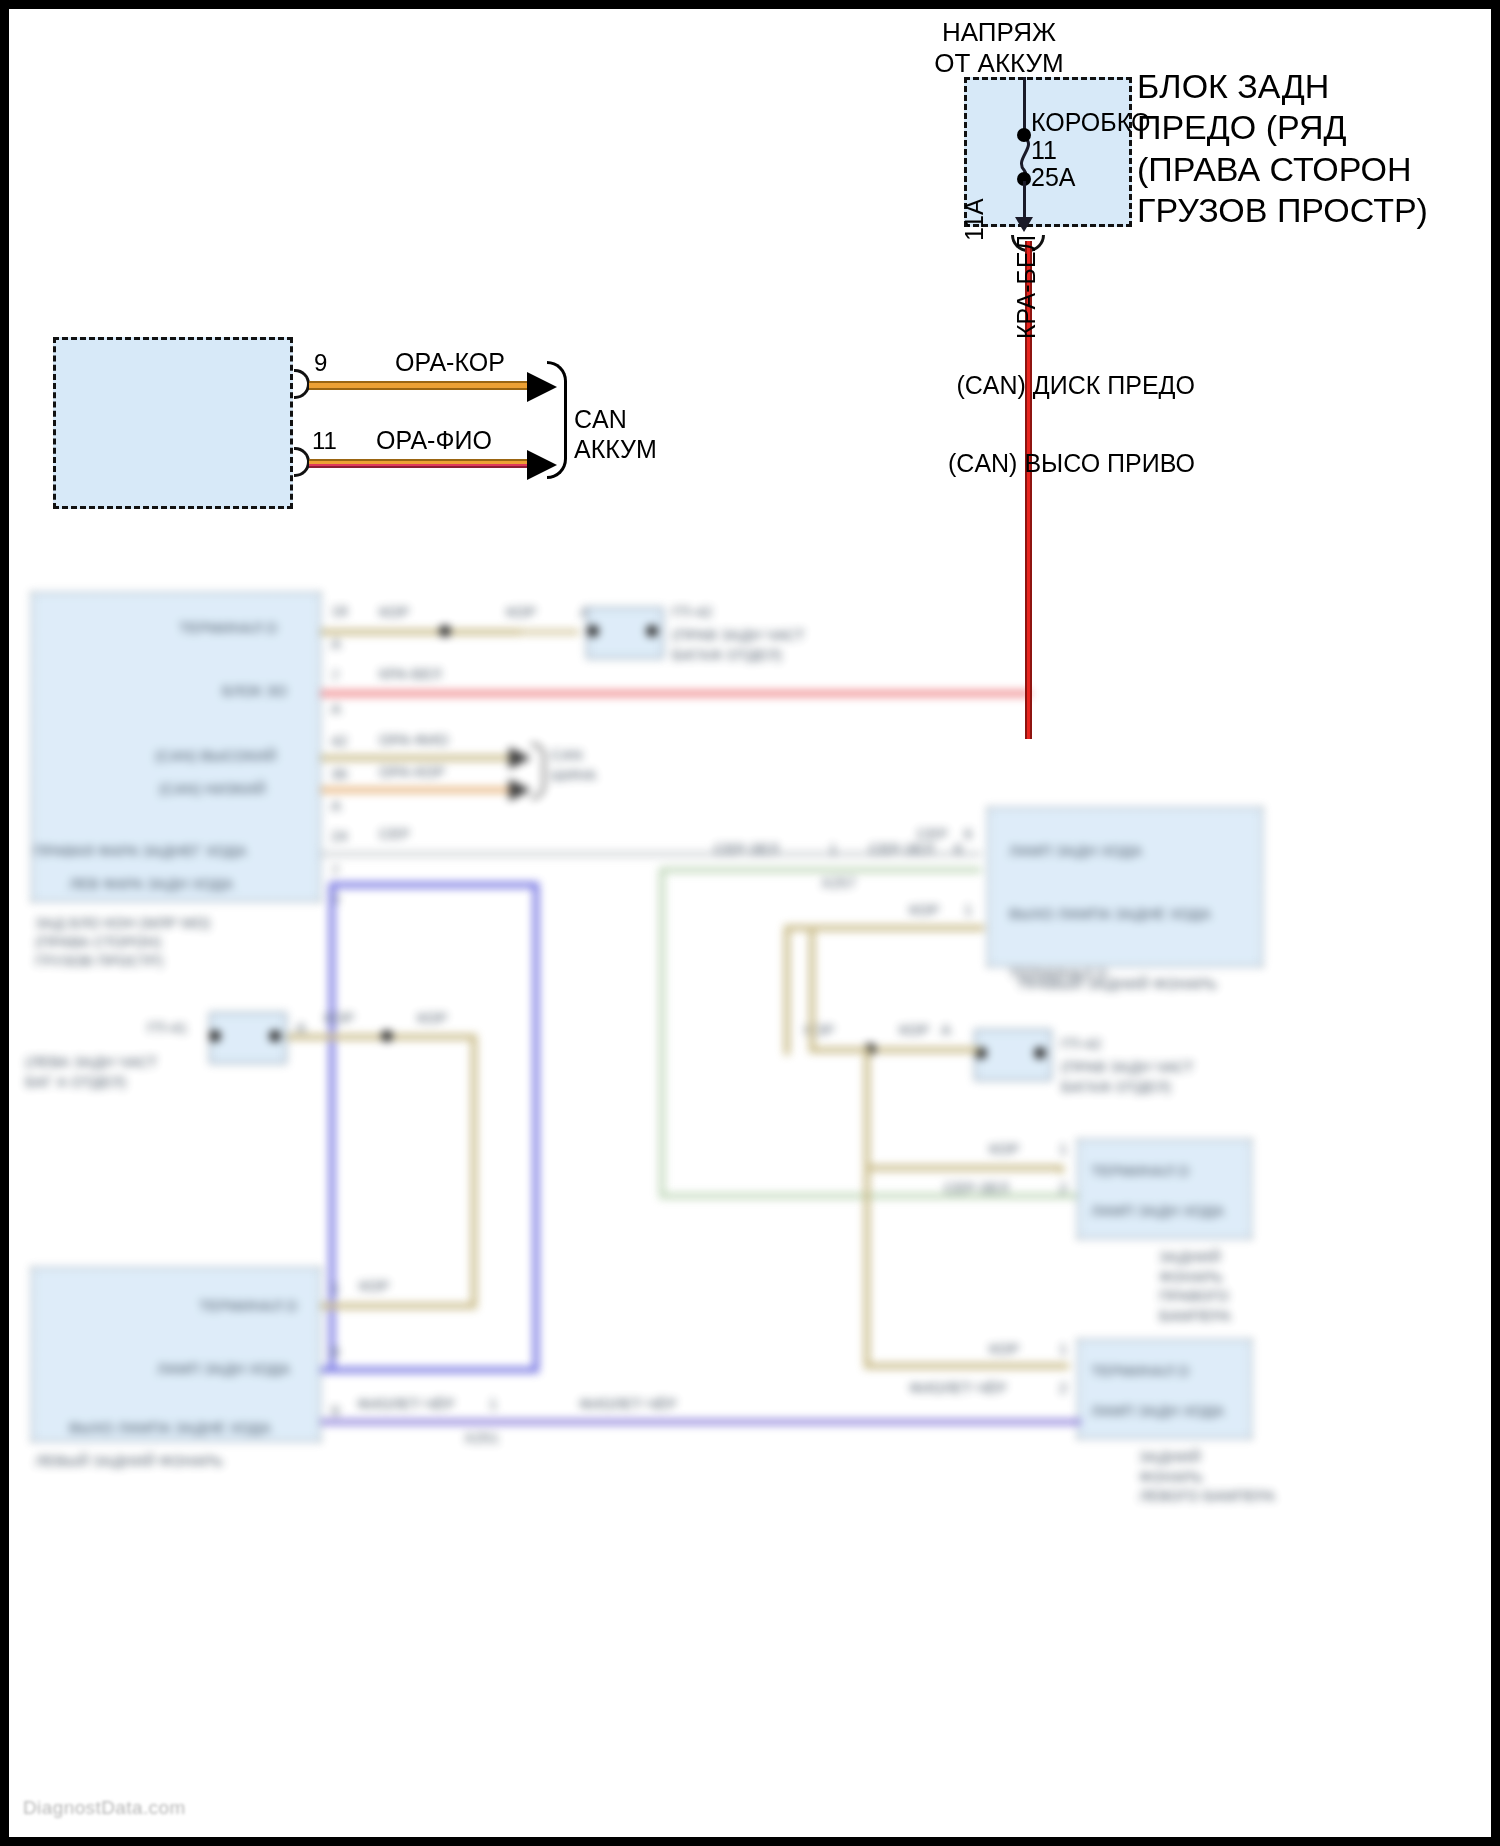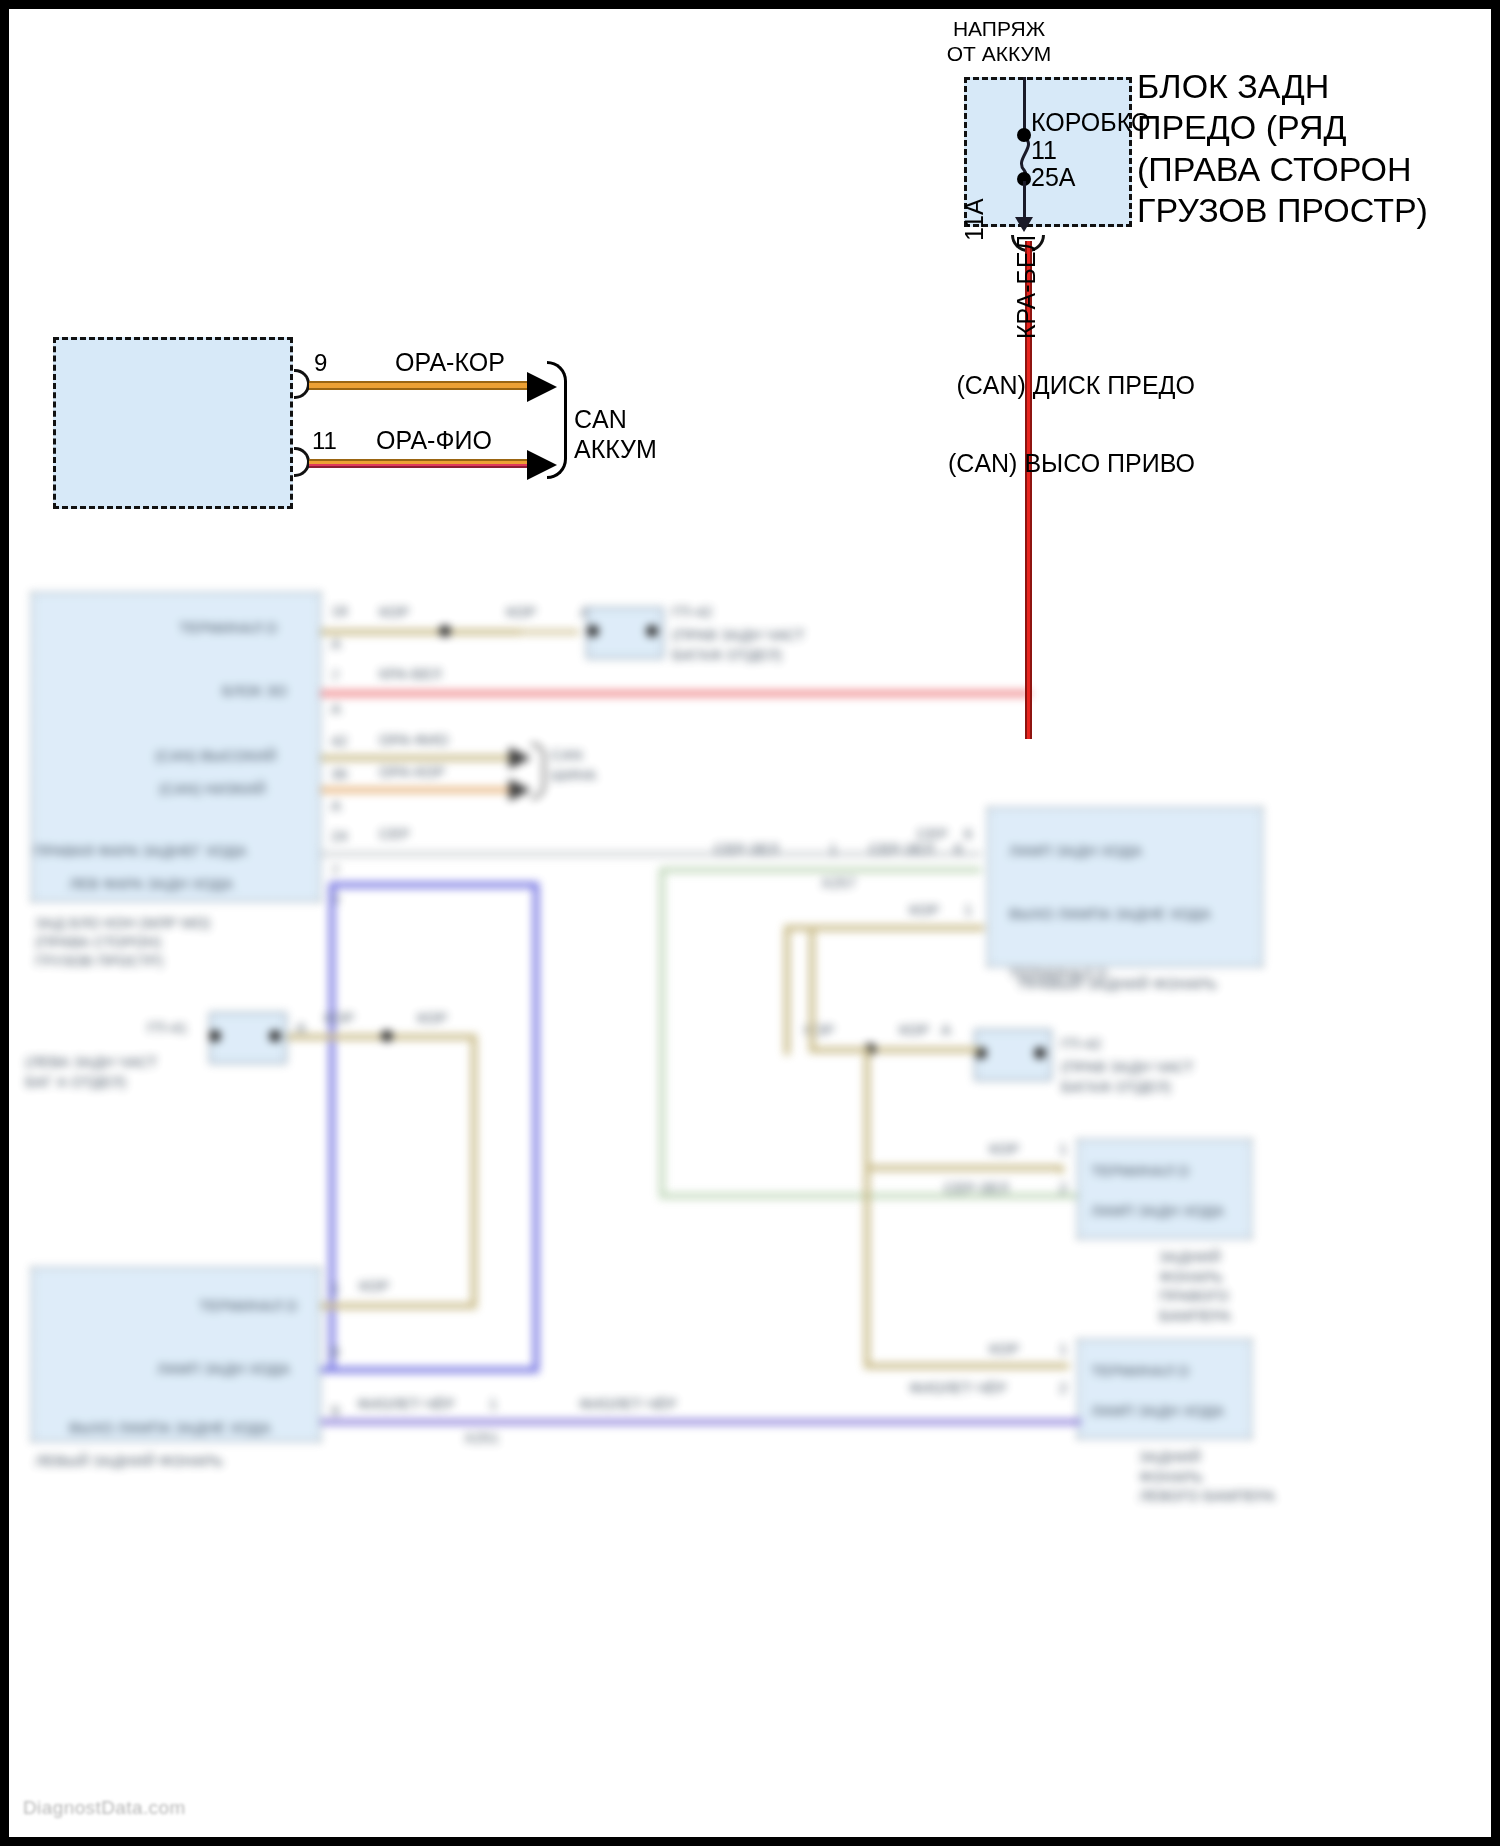--- a/index.html
+++ b/index.html
@@ -46,21 +46,21 @@
     border-radius: 50%;
   }
 
   
   .sharp { position: absolute; left: 0; top: 0; width: 1482px; height: 560px; }
   .t-pin   { font-size: 24px; }
   .t-wire  { font-size: 25px; }
 
   
   #fuse-block { left: 955px; top: 68px; width: 168px; height: 150px; }
-  #fuse-batt-label { left: 860px; top: 8px; width: 260px; text-align: center; font-size: 21px; }
+  #fuse-batt-label { left: 860px; top: 8px; width: 260px; text-align: center; font-size: 26px; }
   #fuse-right-label { left: 1128px; top: 57px; font-size: 34px; }
   #fuse-name-label { left: 1022px; top: 99px; font-size: 25px; }
   #fuse-num-label  { left: 1022px; top: 127px; font-size: 25px; }
   #fuse-amp-label  { left: 1022px; top: 154px; font-size: 25px; }
 
   .vline { position: absolute; background: #1a1a28; width: 3px; }
 
   
   #fuse-squiggle { position: absolute; left: 1005px; top: 128px; }
 

